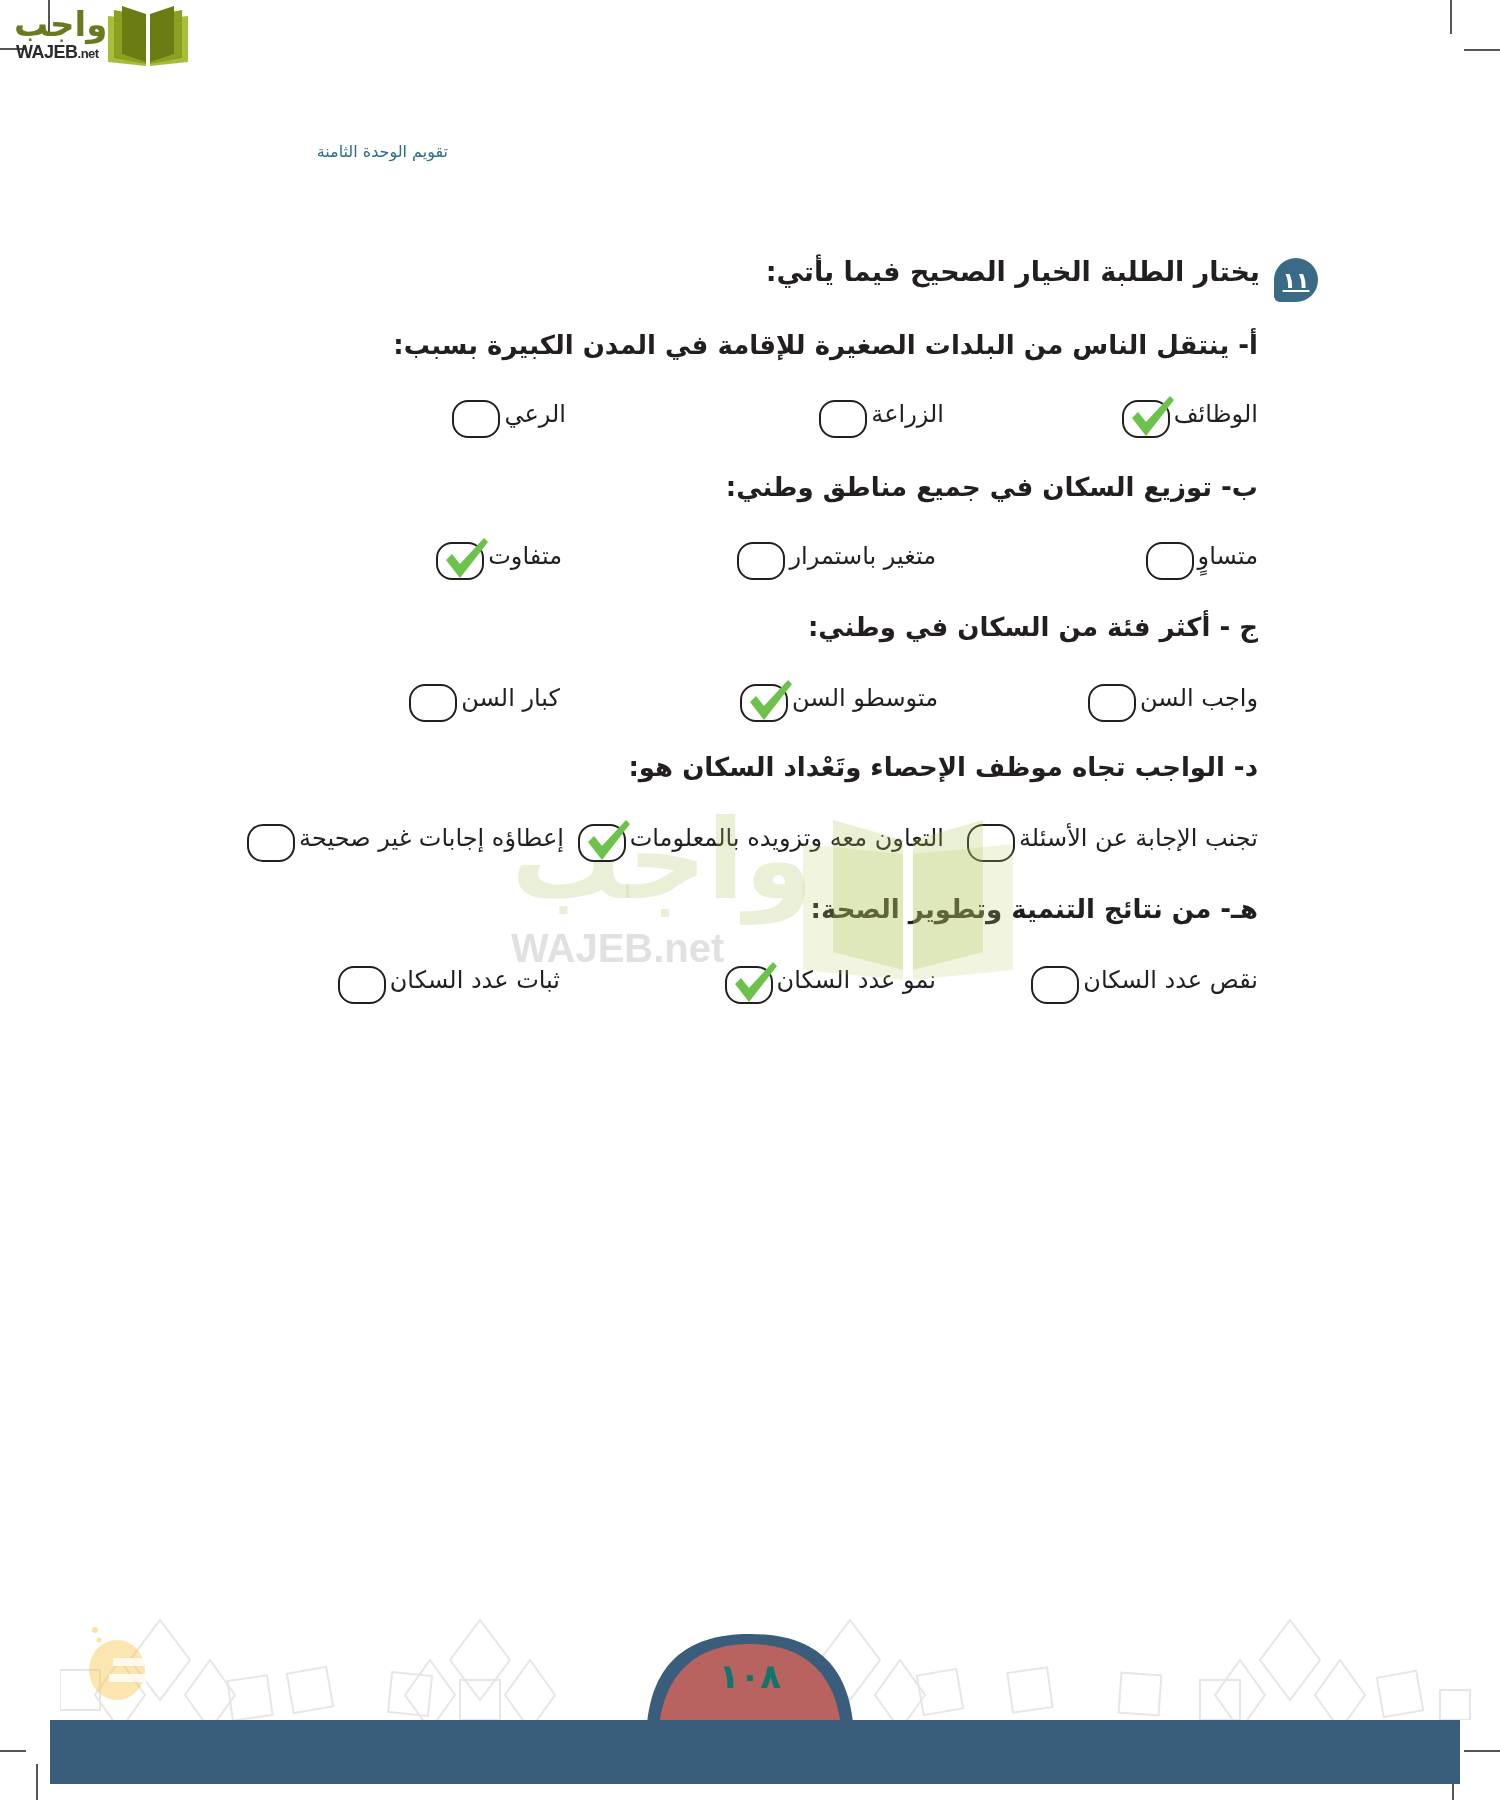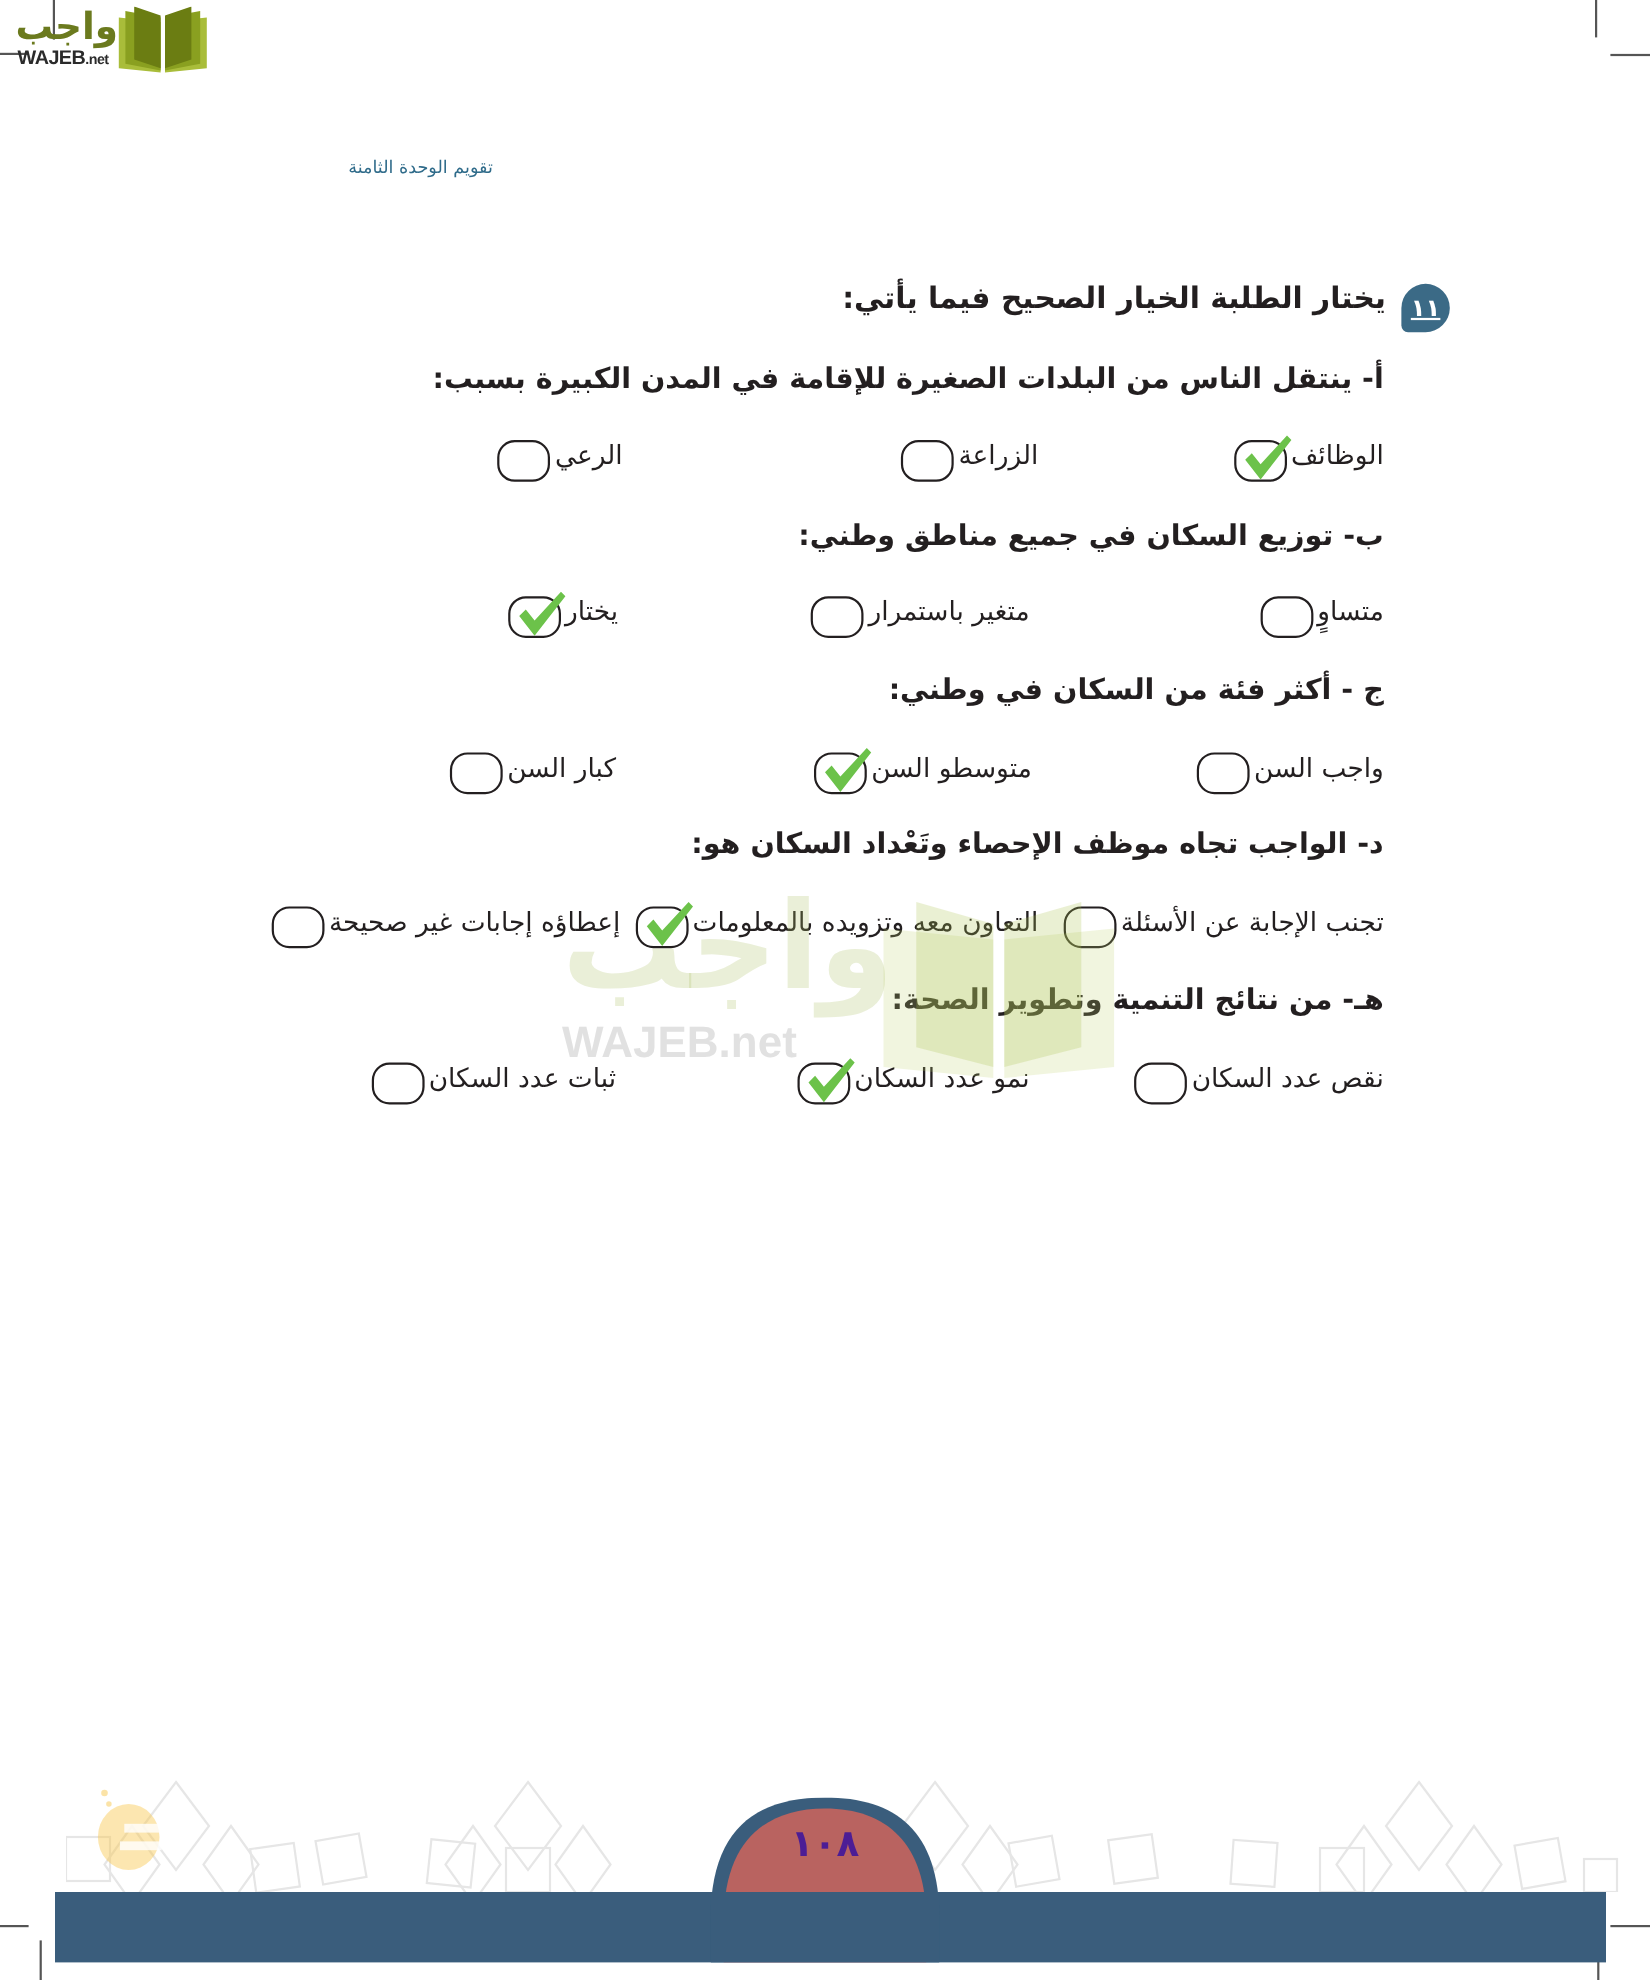--- a/index.html
+++ b/index.html
@@ -35,21 +35,21 @@
   
   #watermark { left:505px; top:820px; width:560px; height:170px; pointer-events:none; }
   #watermark .wm-ar { position:absolute; left:6px; top:-24px; font-size:110px; font-weight:bold; color:rgba(170,190,100,0.25); direction:rtl; }
   #watermark .wm-en { position:absolute; left:6px; top:106px; font-size:40px; font-weight:bold; color:rgba(170,170,170,0.35); font-family:"Liberation Sans", sans-serif; }
   #watermark .wm-book { position:absolute; left:298px; top:0; width:210px; height:160px; }
 
   
   #footer-pattern { left:60px; top:1600px; width:1420px; height:120px; }
   #footer-bar { left:50px; top:1720px; width:1410px; height:64px; background:#3a5d7c; }
   #page-badge { left:646px; top:1634px; width:208px; height:150px; }
-  #page-number { left:646px; top:1656px; width:208px; text-align:center; font-size:34px; font-weight:bold; color:#4c1d95; direction:rtl; }
+  #page-number { left:646px; top:1656px; width:208px; text-align:center; font-size:34px; font-weight:bold; color:#0f766e; direction:rtl; }
   #footer-emblem { left:85px; top:1622px; width:70px; height:80px; }
 </style>
 </head>
 <body>
 
 <div class="crop" style="left:48px;top:0;width:1.5px;height:36px;"></div>
 <div class="crop" style="left:0;top:48px;width:26px;height:1.5px;"></div>
 <div class="crop" style="left:1450px;top:0;width:1.5px;height:34px;"></div>
 <div class="crop" style="left:1464px;top:49px;width:36px;height:1.5px;"></div>
 <div class="crop" style="left:0;top:1750px;width:26px;height:1.5px;"></div>
@@ -101,21 +101,21 @@
 <div class="option" style="right:564px;top:542px;">
   <div class="box"></div>
   <span class="opt-label">متغير باستمرار</span>
 </div>
 <div class="option" style="right:938px;top:542px;">
   <div class="box">
     <svg class="check" viewBox="0 0 48 48">
         <path d="M4 26 L10 20 L18 30 L42 4 L46 8 L18 44 Z" fill="#6cc24a"></path>
       </svg>
   </div>
-  <span class="opt-label">يختار</span>
+  <span class="opt-label">متفاوت</span>
 </div>
 
 <div class="sub-q" style="top:612px;">ج - أكثر فئة من السكان في وطني:</div>
 <div class="option" style="right:242px;top:684px;">
   <div class="box"></div>
   <span class="opt-label">واجب السن</span>
 </div>
 <div class="option" style="right:562px;top:684px;">
   <div class="box">
     <svg class="check" viewBox="0 0 48 48">

